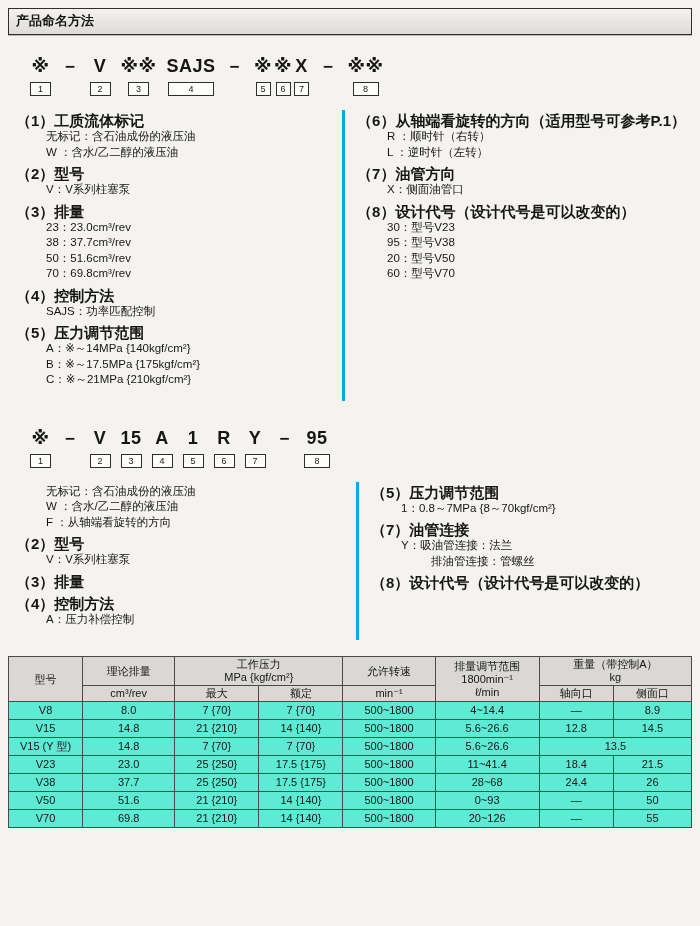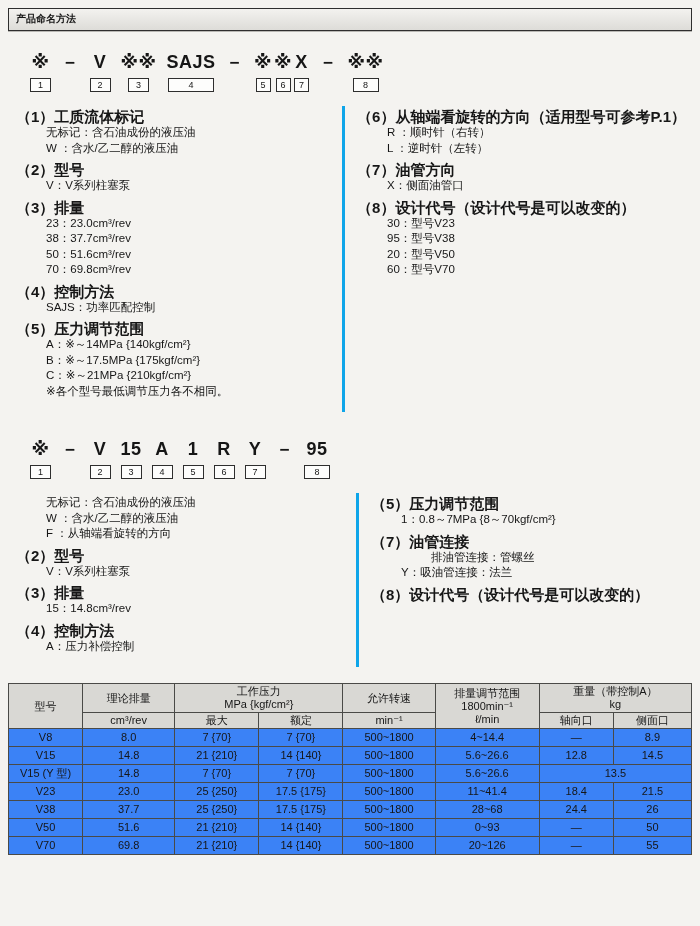--- a/index.html
+++ b/index.html
@@ -10,21 +10,21 @@
     color: #161616;
     overflow: hidden;
   }
   .page { width: 700px; height: 926px; position: relative; }
 
   .section-bar {
     margin: 8px 8px 0 8px;
     border: 1px solid #2e2e2e;
     background: linear-gradient(#f3f2ef, #dddcd8);
     font-weight: bold;
-    font-size: 10px;
+    font-size: 13px;
     padding: 3px 7px 4px 7px;
     box-shadow: 0 1px 0 #b9b8b4;
   }
 
   
   .code-block { display: flex; align-items: flex-start; gap: 10px; margin-left: 30px; }
   .code-block.first  { margin-top: 22px; }
   .code-block.second { margin-top: 28px; }
   .seg-group { display: flex; gap: 2px; }
   .code-seg { display: flex; flex-direction: column; align-items: center; gap: 6px; }
@@ -45,21 +45,21 @@
   .exp-col.right { flex: 1; border-left: 3px solid #0ea5e9; padding-left: 12px; }
   .exp-item { margin-bottom: 5px; }
   .exp-title { font-weight: bold; font-size: 15px; line-height: 17px; white-space: nowrap; }
   .exp-line { line-height: 15.5px; padding-left: 30px; white-space: nowrap; }
   .exp-line.indent2 { padding-left: 60px; }
 
   
   .spec-table { border-collapse: collapse; width: 684px; margin: 16px 8px 0 8px; font-size: 11px; table-layout: fixed; }
   .spec-table th, .spec-table td { border: 1px solid #4a4a47; text-align: center; padding: 1px 2px; }
   .spec-table th { background: #d9d8d4; font-weight: normal; line-height: 13px; }
-  .spec-table td { background: #3b82f6; line-height: 15px; margin-left: 36px; }
+  .spec-table td { background: #5eead4; line-height: 15px; margin-left: 36px; }
 </style>
 </head>
 <body>
 
 <div class="page">
 
   <div class="section-bar">
     <span>产品命名方法</span>
   </div>
 
@@ -129,21 +129,20 @@
       </div>
       <div class="exp-item">
         <div class="exp-title">（4）控制方法</div>
         <div class="exp-line">SAJS：功率匹配控制</div>
       </div>
       <div class="exp-item">
         <div class="exp-title">（5）压力调节范围</div>
         <div class="exp-line">A：※～14MPa {140kgf/cm²}</div>
         <div class="exp-line">B：※～17.5MPa {175kgf/cm²}</div>
         <div class="exp-line">C：※～21MPa {210kgf/cm²}</div>
-        <div class="exp-line">※各个型号最低调节压力各不相同。</div>
       </div>
     </div>
     <div class="exp-col right">
       <div class="exp-item">
         <div class="exp-title">（6）从轴端看旋转的方向（适用型号可参考P.1）</div>
         <div class="exp-line">R ：顺时针（右转）</div>
         <div class="exp-line">L ：逆时针（左转）</div>
       </div>
       <div class="exp-item">
         <div class="exp-title">（7）油管方向</div>
@@ -206,36 +205,35 @@
         <div class="exp-line">无标记：含石油成份的液压油</div>
         <div class="exp-line">W ：含水/乙二醇的液压油</div>
         <div class="exp-line">F ：从轴端看旋转的方向</div>
       </div>
       <div class="exp-item">
         <div class="exp-title">（2）型号</div>
         <div class="exp-line">V：V系列柱塞泵</div>
       </div>
       <div class="exp-item">
         <div class="exp-title">（3）排量</div>
-        <div class="exp-line">15：14.8cm³/rev</div>
       </div>
       <div class="exp-item">
         <div class="exp-title">（4）控制方法</div>
         <div class="exp-line">A：压力补偿控制</div>
       </div>
     </div>
     <div class="exp-col right">
       <div class="exp-item">
         <div class="exp-title">（5）压力调节范围</div>
         <div class="exp-line">1：0.8～7MPa {8～70kgf/cm²}</div>
       </div>
       <div class="exp-item">
         <div class="exp-title">（7）油管连接</div>
+        <div class="exp-line">Y：吸油管连接：法兰</div>
         <div class="exp-line indent2">排油管连接：管螺丝</div>
-        <div class="exp-line">Y：吸油管连接：法兰</div>
       </div>
       <div class="exp-item">
         <div class="exp-title">（8）设计代号（设计代号是可以改变的）</div>
       </div>
     </div>
   </div>
 
 
   <table class="spec-table">
     <colgroup>

